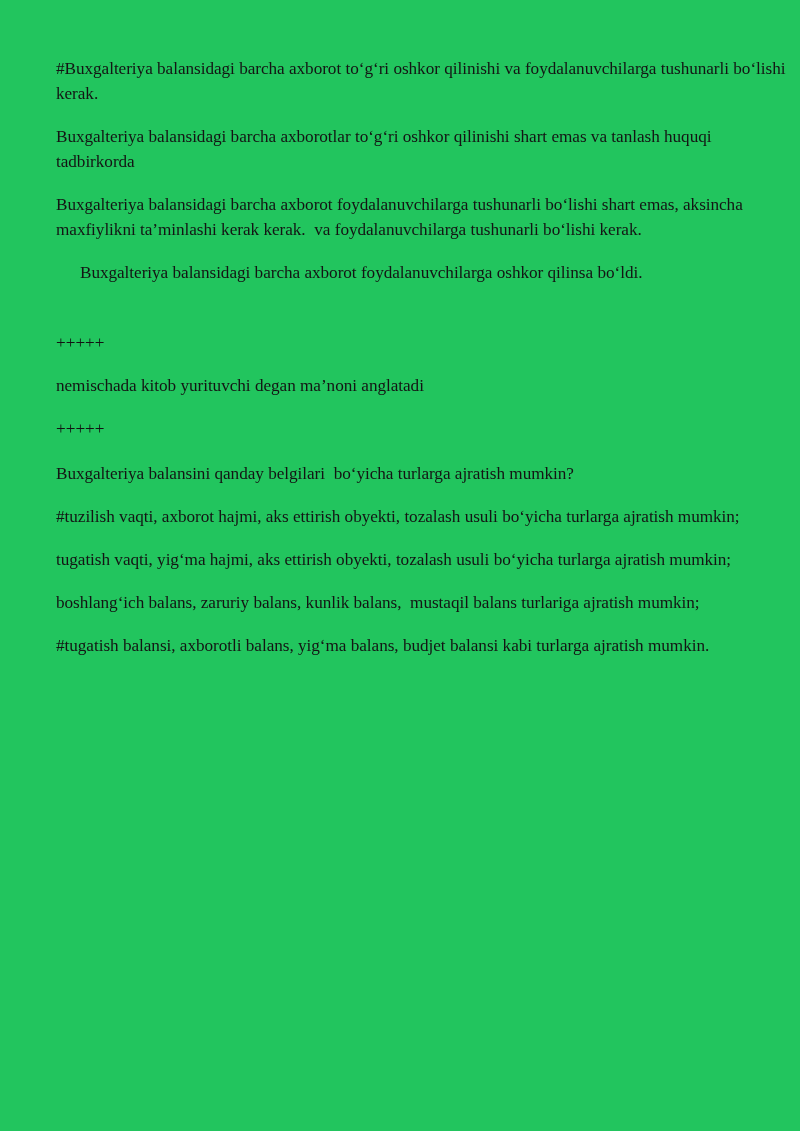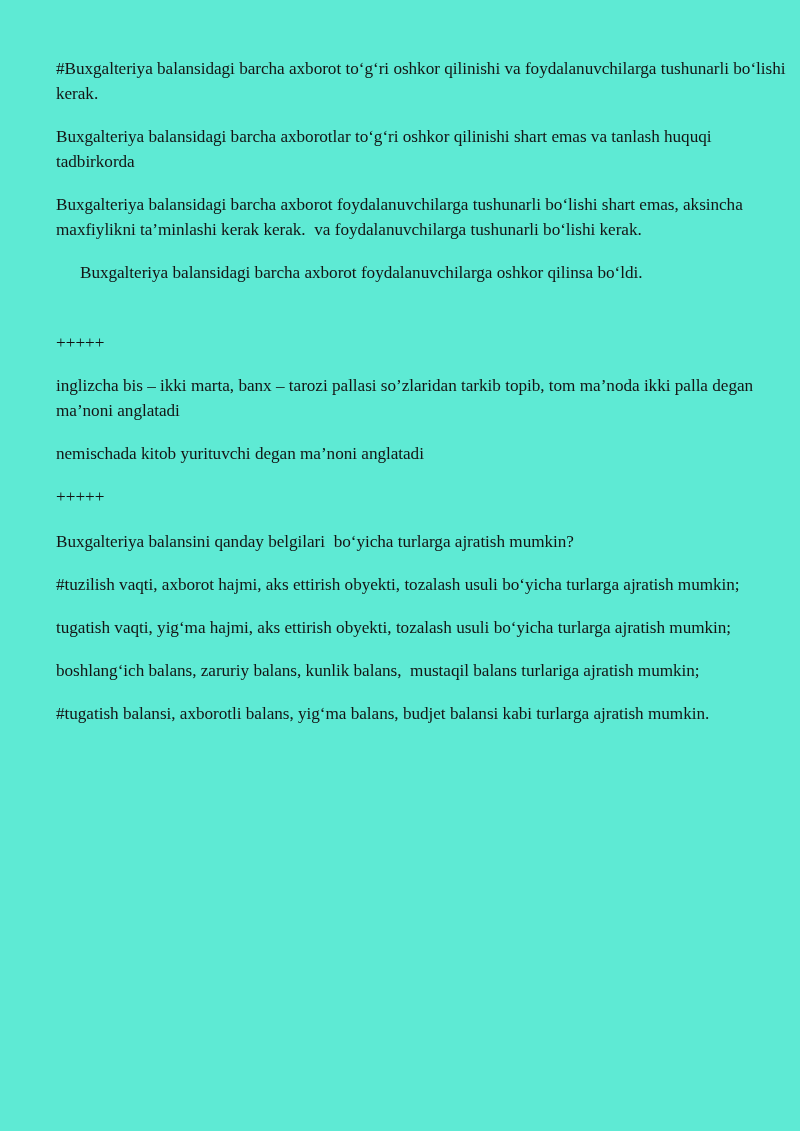--- a/index.html
+++ b/index.html
@@ -14,21 +14,21 @@
     color: #121212;
     position: relative;
     overflow: hidden;
   }
   #page {
     position: absolute;
     left: 0;
     top: 0;
     width: 800px;
     height: 1131px;
-    background: #5eead4;
+    background: #22c55e;
     box-sizing: border-box;
     padding: 56px 10px 0 56px;
   }
   .doc-body {
     width: 734px;
   }
   p.para {
     margin: 0 0 0 0;
     font-size: 17.2px;
     line-height: 25px;
@@ -61,21 +61,20 @@
     <p class="para gap-normal">Buxgalteriya balansidagi barcha axborotlar to‘g‘ri oshkor qilinishi shart emas va tanlash huquqi tadbirkorda</p>
 
     <p class="para gap-normal">Buxgalteriya balansidagi barcha axborot foydalanuvchilarga tushunarli bo‘lishi shart emas, aksincha maxfiylikni ta’minlashi kerak kerak.  va foydalanuvchilarga tushunarli bo‘lishi kerak.</p>
 
     <p class="para gap-big">Buxgalteriya balansidagi barcha axborot foydalanuvchilarga oshkor qilinsa bo‘ldi.</p>
 
     <p class="sep">+++++</p>
 
 
 
-    <p class="para gap-normal">inglizcha bis – ikki marta, banx – tarozi pallasi so’zlaridan tarkib topib, tom ma’noda ikki palla degan ma’noni anglatadi</p>
 
     <p class="para gap-normal">nemischada kitob yurituvchi degan ma’noni anglatadi</p>
 
 
     <p class="sep sep-after">+++++</p>
 
     <p class="para gap-normal">Buxgalteriya balansini qanday belgilari  bo‘yicha turlarga ajratish mumkin?</p>
 
     <p class="para gap-normal">#tuzilish vaqti, axborot hajmi, aks ettirish obyekti, tozalash usuli bo‘yicha turlarga ajratish mumkin;</p>
 

